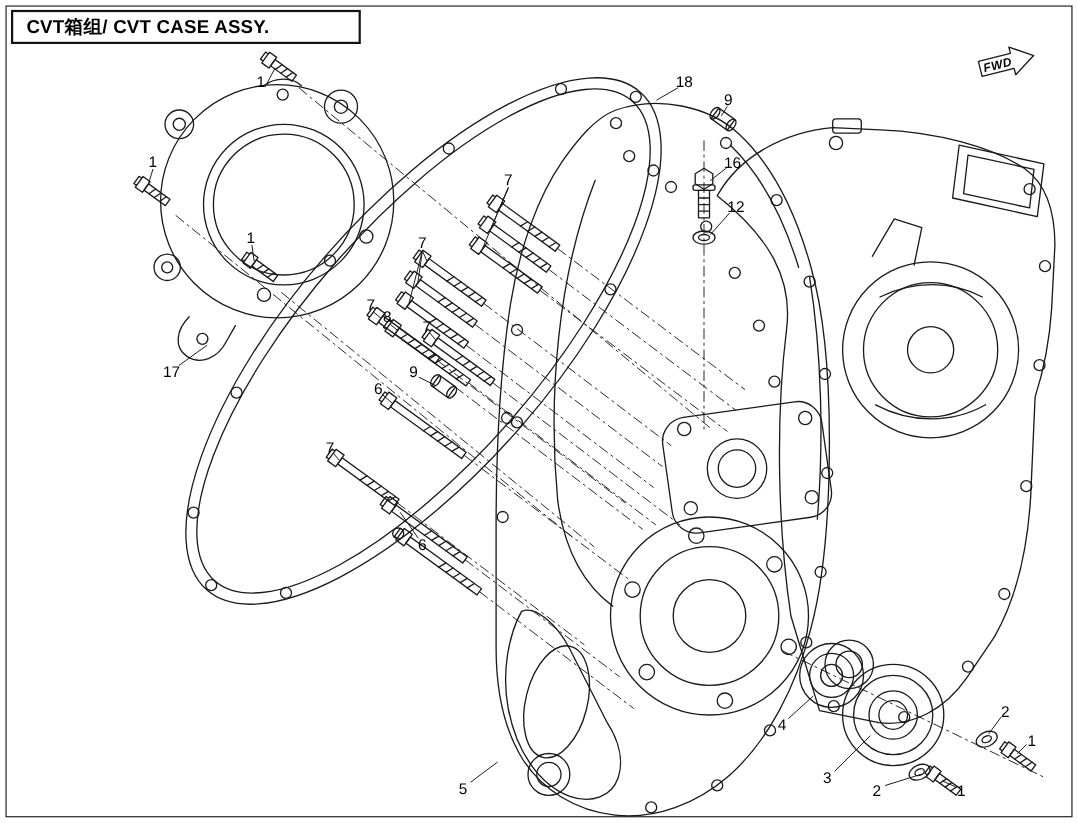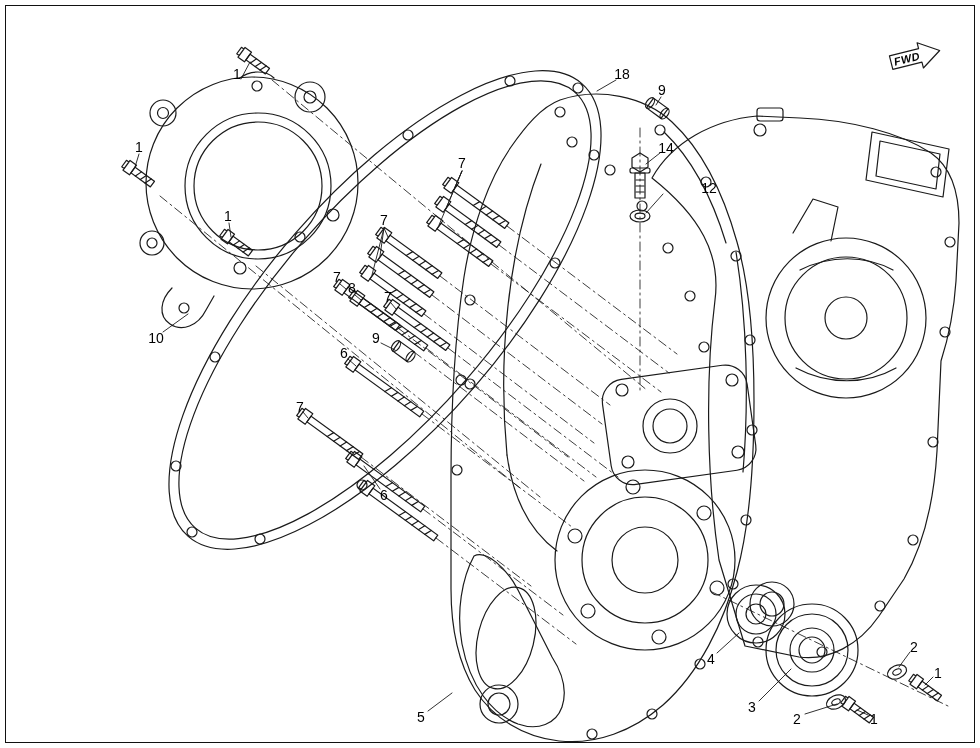--- a/index.html
+++ b/index.html
@@ -23,20 +23,23 @@
     position:absolute;transform:translate(-50%,-50%);
     font-size:14px;font-weight:500;color:#000;line-height:1;
   }
 </style>
 </head>
 <body>
 
 <div class="page">
   <div class="page-border"></div>
 
+  <div class="title-box">
+    <span>CVT箱组/ CVT CASE ASSY.</span>
+  </div>
 
   <svg class="diagram" width="980" height="748" viewBox="0 0 980 748">
     <defs>
       <g id="boltS">
         <path d="M-8,-6 h8 v12 h-8 z M-11,-4 h3 v8 h-3 z"></path>
         <rect x="0" y="-3.5" width="24" height="7"></rect>
         <path d="M8,-3.5 l-2.5,7 M14,-3.5 l-2.5,7 M20,-3.5 l-2.5,7"></path>
       </g>
       <g id="boltL">
         <path d="M-9,-6.5 h9 v13 h-9 z M-12,-4.5 h3 v9 h-3 z"></path>
@@ -265,34 +268,34 @@
         <path d="M0,6 L30,6 L30,0 L50,13 L30,26 L30,20 L0,20 Z"></path>
         <text x="3" y="17" fill="#000" stroke="none" style="font:italic bold 11px 'Liberation Sans',sans-serif;letter-spacing:.5px;">FWD</text>
       </g>
     </g>
   </svg>
 
   <div class="callout-layer">
       <span class="callout" style="left: 237px; top: 74px;">1</span>
       <span class="callout" style="left: 139px; top: 147px;">1</span>
       <span class="callout" style="left: 228px; top: 216px;">1</span>
-      <span class="callout" style="left: 156px; top: 338px;">10</span>
+      <span class="callout" style="left: 156px; top: 338px;">17</span>
       <span class="callout" style="left: 462px; top: 163px;">7</span>
       <span class="callout" style="left: 384px; top: 220px;">7</span>
       <span class="callout" style="left: 337px; top: 277px;">7</span>
       <span class="callout" style="left: 352px; top: 288px;">8</span>
       <span class="callout" style="left: 388px; top: 297px;">7</span>
       <span class="callout" style="left: 376px; top: 338px;">9</span>
       <span class="callout" style="left: 344px; top: 353px;">6</span>
       <span class="callout" style="left: 300px; top: 407px;">7</span>
       <span class="callout" style="left: 384px; top: 495px;">6</span>
       <span class="callout" style="left: 622px; top: 74px;">18</span>
       <span class="callout" style="left: 662px; top: 90px;">9</span>
-      <span class="callout" style="left: 666px; top: 148px;">14</span>
-      <span class="callout" style="left: 669px; top: 188px; margin-left: 40px;">12</span>
+      <span class="callout" style="left: 666px; top: 148px;">16</span>
+      <span class="callout" style="left: 669px; top: 188px;">12</span>
       <span class="callout" style="left: 421px; top: 717px;">5</span>
       <span class="callout" style="left: 711px; top: 659px;">4</span>
       <span class="callout" style="left: 752px; top: 707px;">3</span>
       <span class="callout" style="left: 797px; top: 719px;">2</span>
       <span class="callout" style="left: 874px; top: 719px;">1</span>
       <span class="callout" style="left: 914px; top: 647px;">2</span>
       <span class="callout" style="left: 938px; top: 673px;">1</span>
     </div>
 </div>
 

